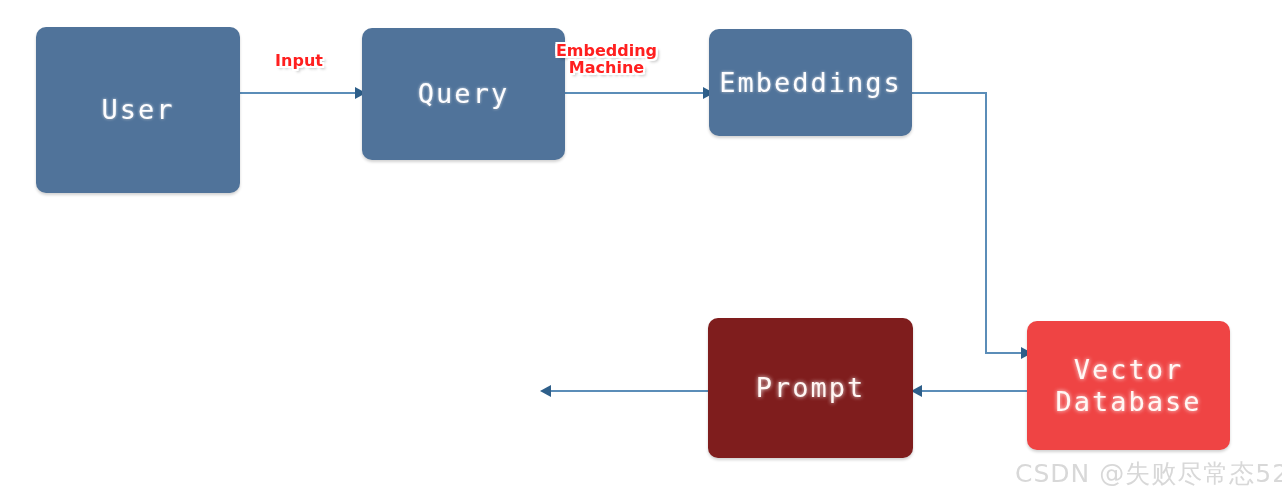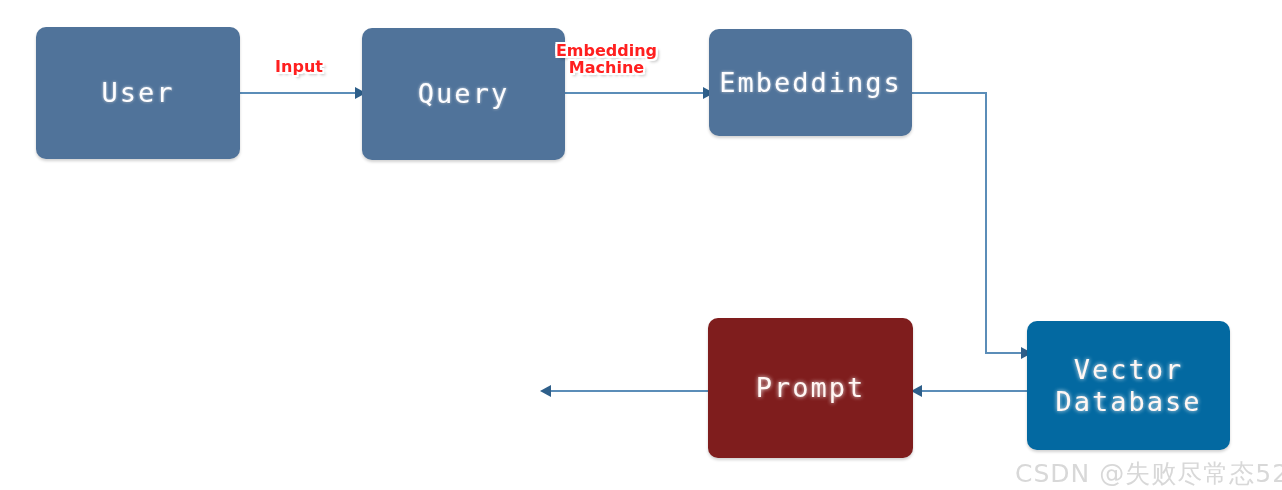--- a/index.html
+++ b/index.html
@@ -31,21 +31,21 @@
     font-family: "DejaVu Sans Mono", "Liberation Mono", monospace;
     font-size: 27px;
     letter-spacing: 2px;
     line-height: 1.16;
     color: #fdfdff;
     text-shadow: 0 0 3px rgba(255,255,255,0.75), 0 1px 1px rgba(0,0,0,0.12);
     white-space: pre-line;
   }
   .node.blue   { background: #50739A; }
   .node.pink   { background: #7f1d1d; align-items: center; }
-  .node.orange { background: #0369a1; }
+  .node.orange { background: #ef4444; }
 
   .node.pink .node-label,
   .node.orange .node-label {
     color: #fff7f4;
     text-shadow: 0 0 4px rgba(255,255,255,0.9);
   }
 
   
   .hline, .vline {
     position: absolute;
@@ -111,42 +111,42 @@
   <div class="vline" style="left:985px; top:92px; height:262px;"></div>
   <div class="hline" style="left:985px; top:352px; width:44px;"></div>
   <div class="arrow right" style="left:1021px; top:347px;"></div>
 
   <div class="hline" style="left:913px; top:390px; width:116px;"></div>
   <div class="arrow left" style="left:911px; top:385px;"></div>
 
   <div class="hline" style="left:546px; top:390px; width:163px;"></div>
   <div class="arrow left" style="left:540px; top:385px;"></div>
 
-  <div class="node blue" style="left:36px; top:27px; width:204px; height:132px;">
+  <div class="node blue" style="left:36px; top:27px; width:204px; height:166px;">
     <span class="node-label">User</span>
   </div>
 
   <div class="node blue" style="left:362px; top:28px; width:203px; height:132px;">
     <span class="node-label">Query</span>
   </div>
 
   <div class="node blue" style="left:709px; top:29px; width:203px; height:107px;">
     <span class="node-label">Embeddings</span>
   </div>
 
   <div class="node pink" style="left:708px; top:318px; width:205px; height:140px;">
     <span class="node-label">Prompt</span>
   </div>
 
   <div class="node orange" style="left:1027px; top:321px; width:203px; height:129px;">
     <span class="node-label">Vector
 Database</span>
   </div>
 
-  <div class="edge-label" style="left:262px; top:52px; width:74px;margin-top:6px;">Input</div>
+  <div class="edge-label" style="left:262px; top:52px; width:74px;">Input</div>
 
   <div class="edge-label" style="left:549px; top:42px; width:115px;">Embedding
 Machine</div>
 
 
   <div class="watermark" style="left:1015px; top:457px;">CSDN @失败尽常态523</div>
 
 </div>
 
 </body></html>

